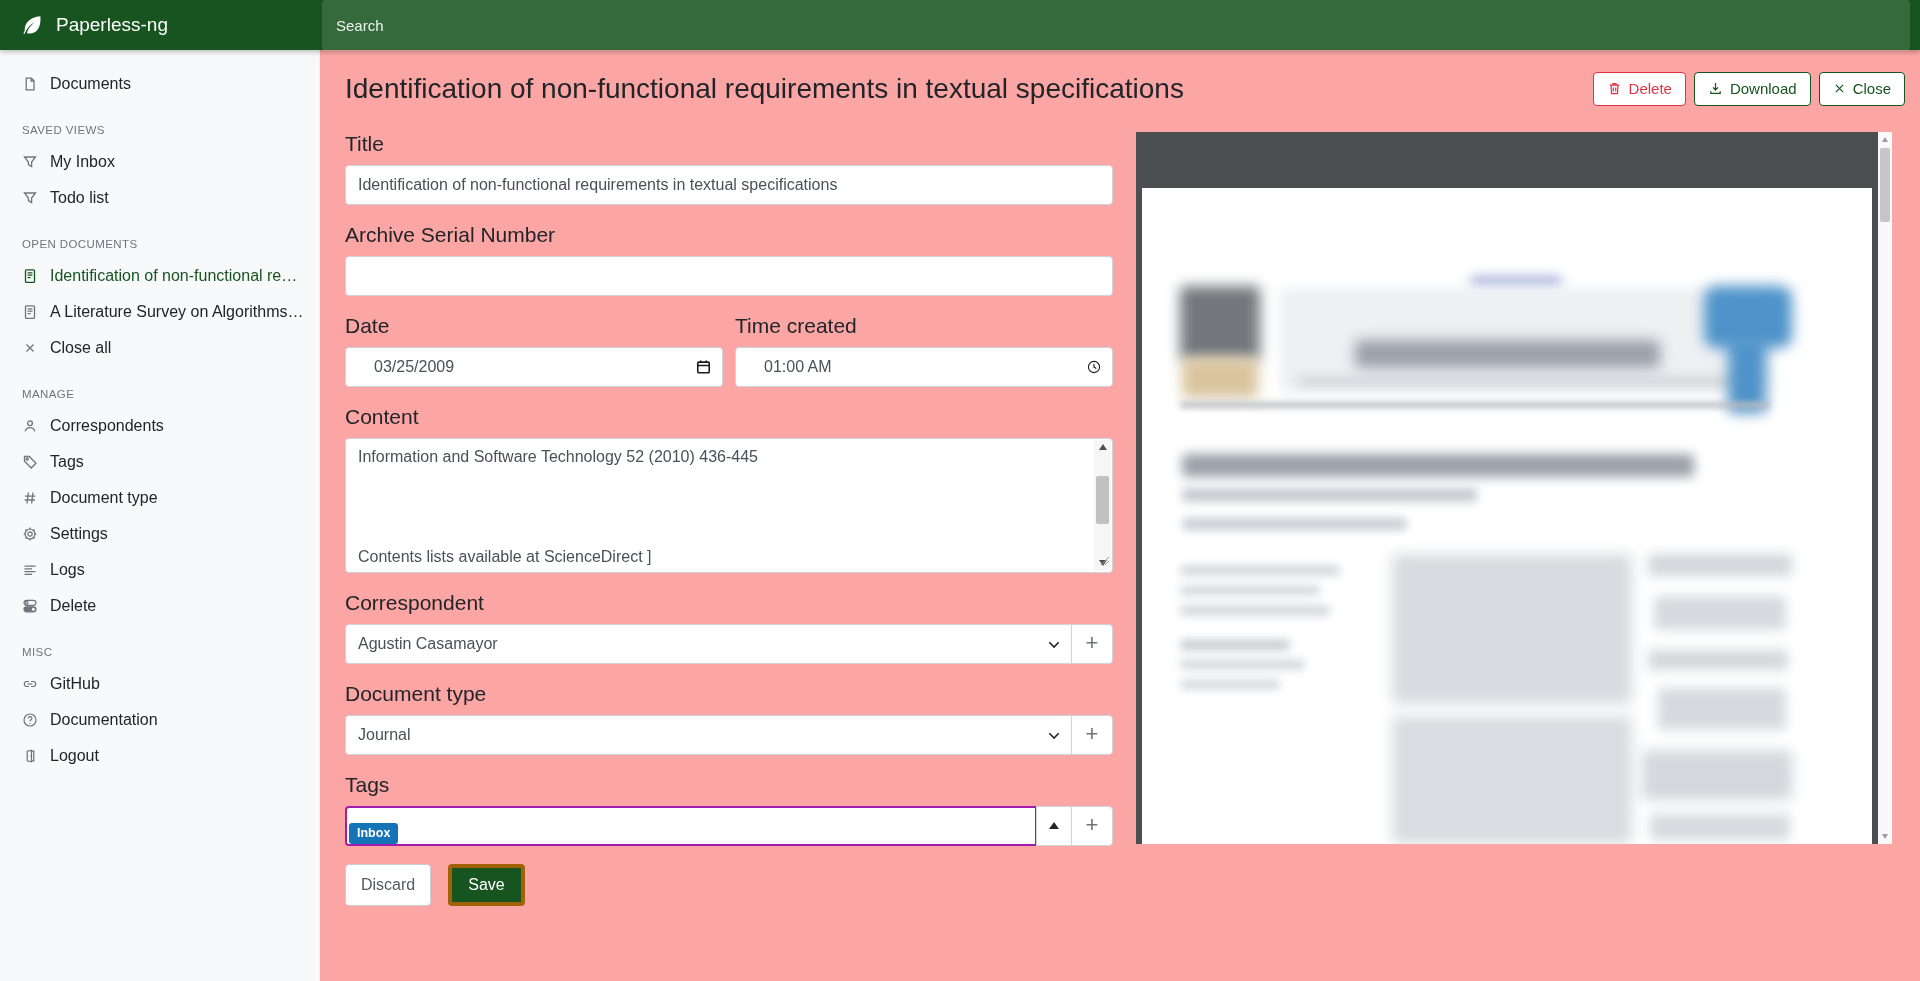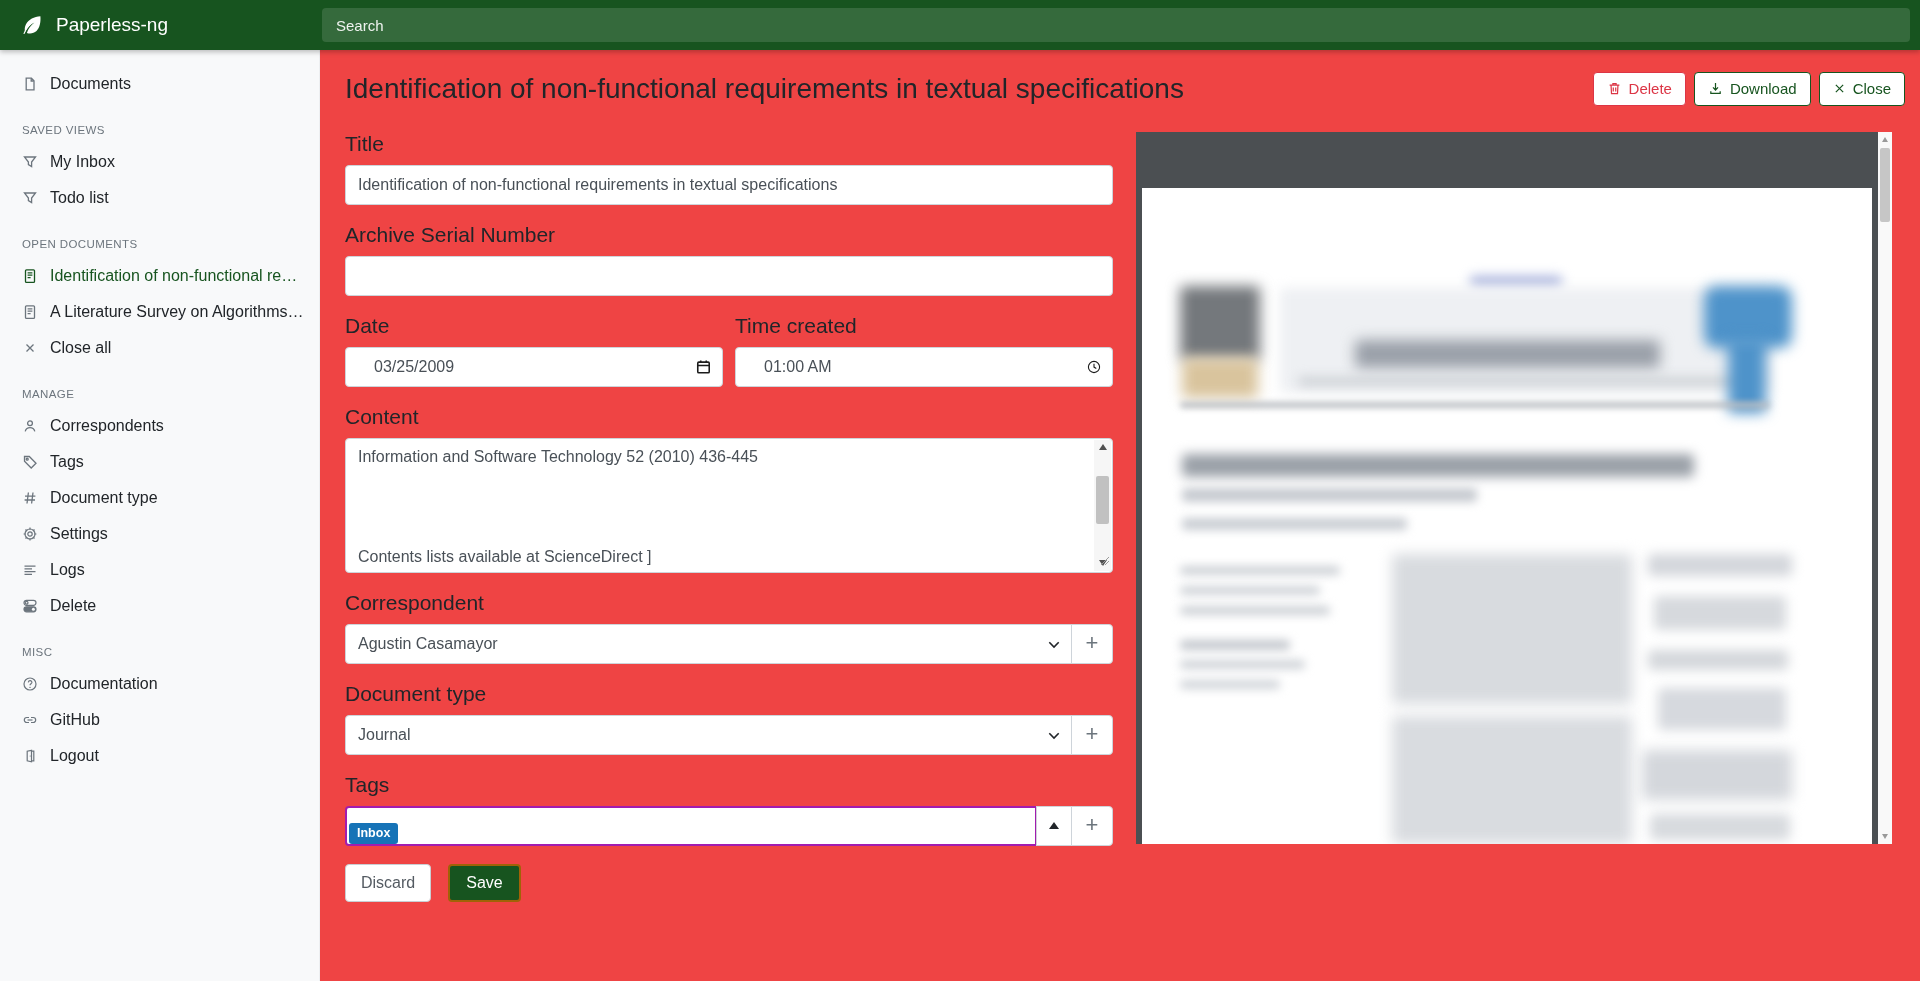--- a/index.html
+++ b/index.html
@@ -10,21 +10,21 @@
   }
   
   .navbar {
     position:fixed; top:0; left:0; width:1920px; height:50px;
     background:#17541f; display:flex; align-items:center; z-index:30;
     box-shadow:0 2px 5px rgba(0,0,0,.25);
   }
   .brand { width:320px; flex:0 0 320px; display:flex; align-items:center; gap:12px; padding-left:20px; color:#fff; font-size:19px; }
   .search-wrap { flex:1; padding:8px 10px 8px 2px; }
   .search-input {
-    width:100%; height:34px; border:none; border-radius:4px;
+    width:100%; height:51px; border:none; border-radius:4px;
     background:rgba(255,255,255,.13); color:#fde047; font-size:15px; padding:0 14px;
     font-family:"Liberation Sans", sans-serif; outline:none;
   }
   .search-input::placeholder { color:rgba(255,255,255,.92); opacity:1; }
   
   .sidebar {
     position:fixed; top:50px; left:0; bottom:0; width:320px;
     background:#f8f9fa; border-right:1px solid #edeff1; padding-top:16px; z-index:20;
   }
   .side-header {
@@ -32,21 +32,21 @@
     color:#6c757d; text-transform:uppercase;
   }
   .side-item {
     display:flex; align-items:center; gap:12px; padding:9px 14px 9px 22px;
     font-size:16px; color:#212529; cursor:pointer; white-space:nowrap;
   }
   .side-item .lbl { overflow:hidden; text-overflow:ellipsis; }
   .side-item svg { flex:0 0 auto; }
   .side-item.active { color:#17541f; }
   
-  .content { position:absolute; top:50px; left:320px; right:0; bottom:0; background:#ef4444; }
+  .content { position:absolute; top:50px; left:320px; right:0; bottom:0; background:#fca5a5; }
   .page-header { display:flex; align-items:center; padding:22px 15px 0 25px; }
   .page-title { flex:1; margin:0; font-size:28px; font-weight:400; color:#212529;
     white-space:nowrap; overflow:hidden; }
   .actions { display:flex; gap:8px; }
   .btn {
     display:inline-flex; align-items:center; gap:7px; background:#fff;
     border:1px solid #17541f; color:#17541f; border-radius:4px;
     font-size:15px; padding:6px 13px; cursor:pointer; font-family:inherit; line-height:1.3;
   }
   .btn-danger { border-color:#dc3545; color:#dc3545; }
@@ -99,21 +99,21 @@
   }
   .tagbadge { color:#fff; font-size:12.5px; font-weight:bold; padding:3px 8px 4px; border-radius:3px; }
   .caret-up { width:0; height:0; border-left:5px solid transparent; border-right:5px solid transparent; border-bottom:7px solid #212529; }
   
   .form-actions { display:flex; gap:17px; margin-top:18px; }
   .btn-discard {
     background:#fff; border:1px solid #c9ced3; color:#545b62; border-radius:4px;
     font-size:16px; padding:8px 15px; cursor:pointer; font-family:inherit;
   }
   .btn-save {
-    background:#17541f; border:2px solid #a16207; color:#fff; border-radius:4px;
+    background:#17541f; border:4px solid #a16207; color:#fff; border-radius:4px;
     font-size:16px; padding:8px 16px; cursor:pointer; font-family:inherit;
   }
   
   .preview-col { flex:1; }
   .pdfviewer { position:relative; height:712px; background:#4b4f52; }
   .pdf-toolbar { position:absolute; top:0; left:0; right:14px; height:56px; background:#4b4f52; }
   .pdf-page { position:absolute; top:56px; left:6px; right:20px; bottom:0; background:#fff; overflow:hidden; }
   .pdf-scroll { position:absolute; top:0; right:0; bottom:0; width:14px; background:#f9f9f9; }
   .pdf-scroll .arr { position:absolute; left:0; width:14px; height:13px; display:flex; align-items:center; justify-content:center; cursor:pointer; }
   .pdf-scroll .arr.up{ top:1px; } .pdf-scroll .arr.down{ bottom:1px; }
@@ -256,36 +256,36 @@
           <circle cx="11.4" cy="11.3" r="1.5" fill="#f8f9fa" stroke="none"></circle>
         </svg>
     </span>
     <span class="lbl">Delete</span>
   </div>
 
   <div class="side-header">MISC</div>
   <div class="side-item">
     <span class="icon-gray" style="display:flex">
       <svg width="16" height="16" viewBox="0 0 16 16" stroke="currentColor" fill="none" stroke-width="1.2">
+          <path d="M7 10.5H4.8a2.5 2.5 0 0 1 0-5H7"></path>
+          <path d="M9 5.5h2.2a2.5 2.5 0 0 1 0 5H9"></path>
+          <path d="M5.5 8h5"></path>
+        </svg>
+    </span>
+    <span class="lbl">GitHub</span>
+  </div>
+  <div class="side-item">
+    <span class="icon-gray" style="display:flex">
+      <svg width="16" height="16" viewBox="0 0 16 16" stroke="currentColor" fill="none" stroke-width="1.2">
           <circle cx="8" cy="8" r="6"></circle>
           <path d="M6.3 6.3c.2-1 1-1.7 2-1.6 1 .1 1.7.9 1.6 1.8-.1 1.1-1.6 1.4-1.8 2.4v.4"></path>
           <circle cx="8" cy="11.4" r=".7" fill="currentColor" stroke="none"></circle>
         </svg>
     </span>
     <span class="lbl">Documentation</span>
-  </div>
-  <div class="side-item">
-    <span class="icon-gray" style="display:flex">
-      <svg width="16" height="16" viewBox="0 0 16 16" stroke="currentColor" fill="none" stroke-width="1.2">
-          <path d="M7 10.5H4.8a2.5 2.5 0 0 1 0-5H7"></path>
-          <path d="M9 5.5h2.2a2.5 2.5 0 0 1 0 5H9"></path>
-          <path d="M5.5 8h5"></path>
-        </svg>
-    </span>
-    <span class="lbl">GitHub</span>
   </div>
   <div class="side-item">
     <span class="icon-gray" style="display:flex">
       <svg width="16" height="16" viewBox="0 0 16 16" stroke="currentColor" fill="none" stroke-width="1.2">
           <path d="M9.5 2.3 5.2 3.2v9.6l4.3 1z"></path>
           <path d="M9.5 3.2h2.3v9.6H9.5"></path>
           <circle cx="8.2" cy="8" r=".6" fill="currentColor" stroke="none"></circle>
         </svg>
     </span>
     <span class="lbl">Logout</span>

